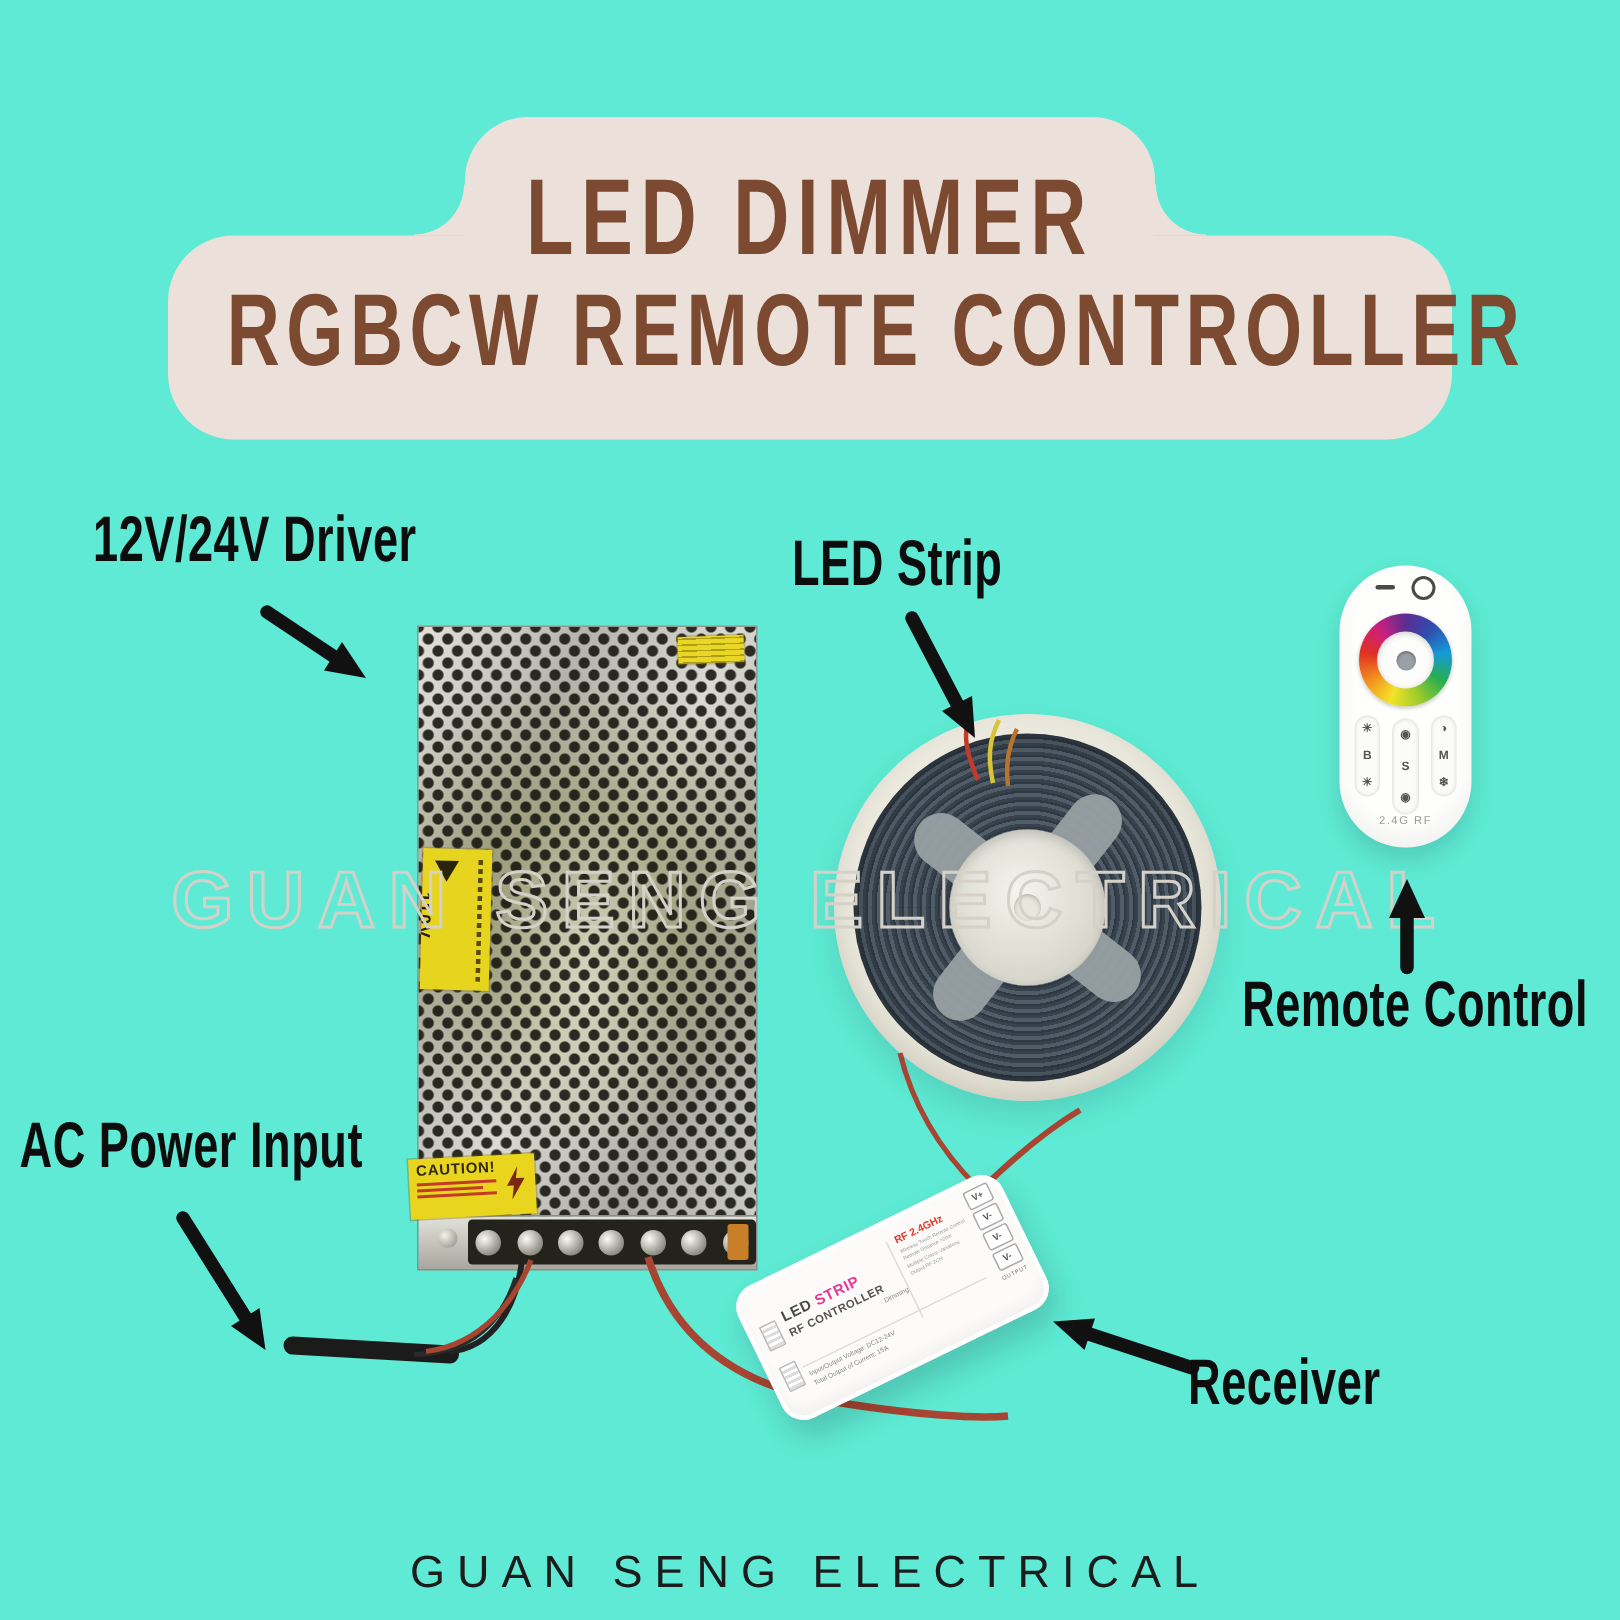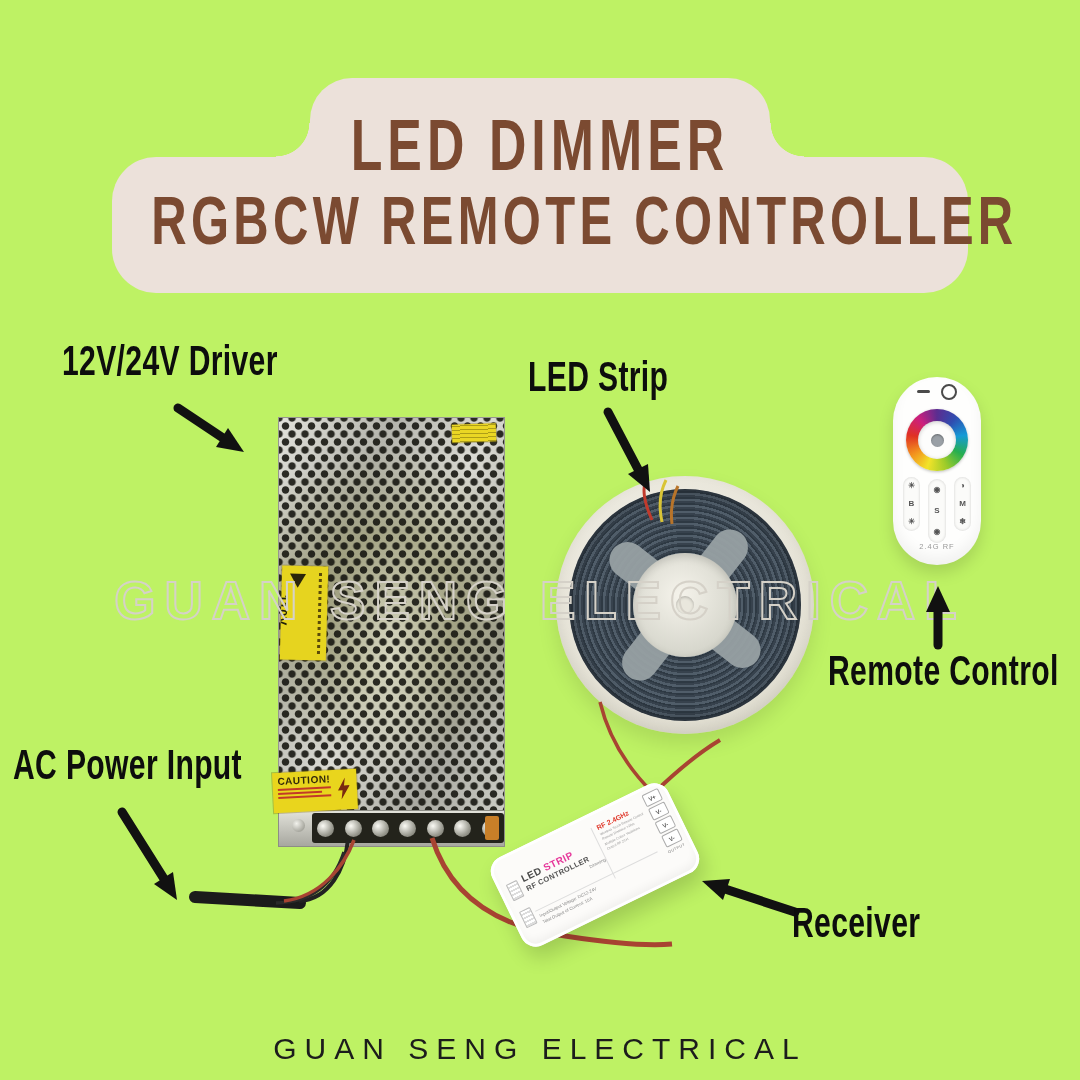--- a/index.html
+++ b/index.html
@@ -1,17 +1,17 @@
 <!DOCTYPE html>
 <html><head>
 <meta charset="utf-8">
 <style>
   html,body{margin:0;padding:0;}
   .stage{position:relative;width:1080px;height:1080px;overflow:hidden;
-         background:#bef264;font-family:"Liberation Sans",sans-serif;}
+         background:#5eead4;font-family:"Liberation Sans",sans-serif;}
 
   
   .banner-tab{position:absolute;left:310px;top:78px;width:460px;height:92px;
               background:#ece1da;border-radius:42px 42px 0 0;}
   .banner-base{position:absolute;left:112px;top:157px;width:856px;height:136px;
                background:#ece1da;border-radius:44px;}
   .fillet{position:absolute;top:123px;width:34px;height:34px;}
   .fillet.l{left:276px;background:radial-gradient(circle 34px at 0 0,rgba(0,0,0,0) 0 33px,#ece1da 33.6px);}
   .fillet.r{left:770px;background:radial-gradient(circle 34px at 100% 0,rgba(0,0,0,0) 0 33px,#ece1da 33.6px);}
   .title-line{position:absolute;left:0;right:0;text-align:center;color:#7b4a31;

